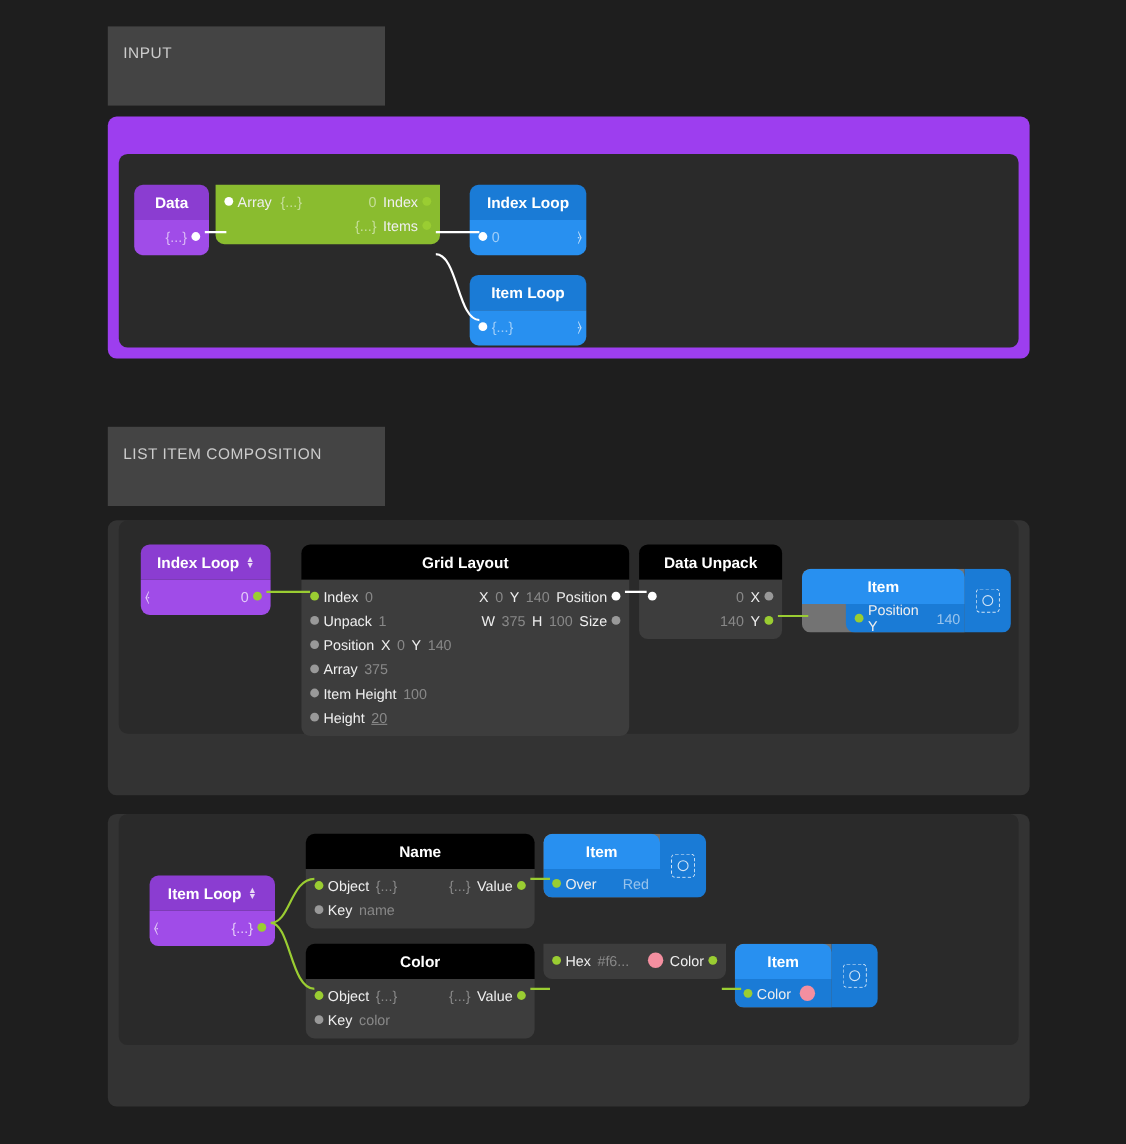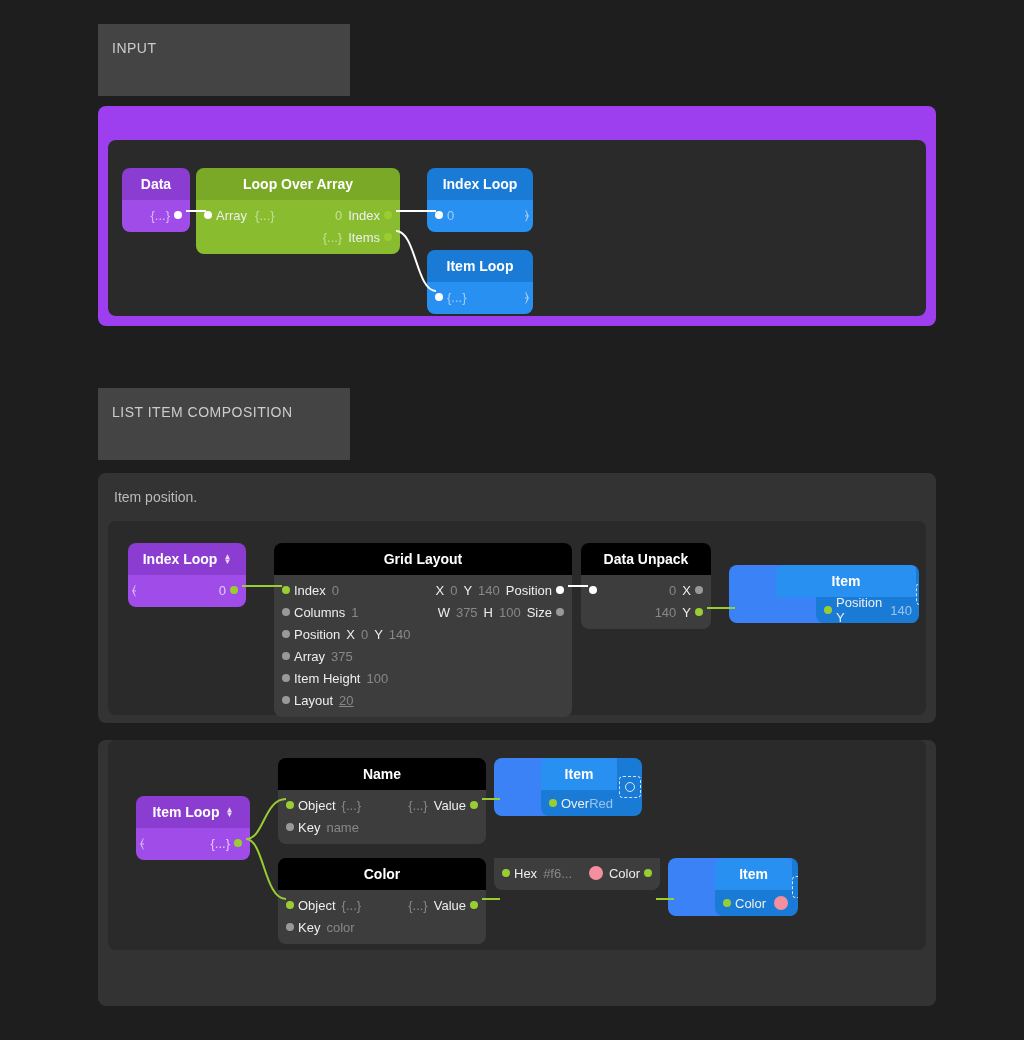--- a/index.html
+++ b/index.html
@@ -22,21 +22,21 @@
 .node-blue .node-header { background: #1a7bd6; }
 .node-blue .node-body { background: #2890f0; }
 .node-gray .node-header { background: #000000; }
 .node-gray .node-body { background: #3d3d3d; }
 .green-dot { background: #9acd32 !important; }
 .wire { position: absolute; pointer-events: none; }
 .big-purple { position: absolute; background: #9d3eef; border-radius: 8px; }
 .big-purple-inner { position: absolute; background: #2a2a2a; border-radius: 8px; }
 .wifi-icon { font-size: 12px; color: rgba(255,255,255,0.7); }
 .item-blue { display: flex; border-radius: 8px; overflow: hidden; }
-.item-blue-main { background: #3b82f6; padding-left: 47px; }
+.item-blue-main { background: #737373; }
 .item-blue-side { background: #1a7bd6; width: 42px; display: flex; align-items: center; justify-content: center; }
 .gear-icon { width: 22px; height: 22px; border: 1.5px dashed rgba(255,255,255,0.8); border-radius: 4px; position: relative; }
 .gear-icon::after { content:''; position:absolute; inset:5px; border:1.5px solid rgba(255,255,255,0.8); border-radius:50%; }
 .sort-icon { display:inline-flex; flex-direction:column; margin-left:6px; line-height:5px; font-size:8px; color:rgba(255,255,255,0.8);}
 .color-swatch { width:14px; height:14px; border-radius:50%; display:inline-block; }
 </style>
 </head>
 <body>
 
 <div class="label-box" style="left:98px; top:24px; width:252px;">
@@ -50,21 +50,20 @@
   <div class="node-header">Data</div>
   <div class="node-body">
     <div class="port-row" style="justify-content:flex-end;">
       <span class="port-val" style="color:rgba(255,255,255,0.6);">{...}</span>
       <span class="port-dot" style="background:#fff;"></span>
     </div>
   </div>
 </div>
 
 <div class="node node-green" style="left:196px; top:168px; width:204px;">
-  <div class="node-header">Loop Over Array</div>
   <div class="node-body">
     <div class="port-row">
       <span class="port-dot" style="background:#fff;"></span>
       <span class="port-lbl">Array</span>
       <span class="port-val" style="margin-left:8px; color:rgba(255,255,255,0.5);">{...}</span>
       <span style="flex:1;"></span>
       <span class="port-val" style="color:rgba(255,255,255,0.5);margin-right:6px;">0</span>
       <span class="port-lbl">Index</span>
       <span class="port-dot green-dot"></span>
     </div>
@@ -108,21 +107,20 @@
   </svg>
 <svg class="wire" style="left:396px; top:228px; width:40px; height:66px;">
     <path d="M0 3 C20 3 20 63 40 63" stroke="#fff" stroke-width="2" fill="none"></path>
   </svg>
 
 <div class="label-box" style="left:98px; top:388px; width:252px;">
   <span>LIST ITEM COMPOSITION</span>
 </div>
 
 <div class="section-container" style="left:98px; top:473px; width:838px; height:250px;">
-  <div class="section-header">Item position.</div>
   <div class="section-body" style="height:194px;">
 
     <div class="node node-purple" style="left:20px; top:22px; width:118px;">
       <div class="node-header" style="display:flex;justify-content:center;align-items:center;">
         <span>Index Loop</span>
         <span class="sort-icon">
             <span>▲</span>
             <span>▼</span>
           </span>
       </div>
@@ -146,21 +144,21 @@
           <span style="flex:1;"></span>
           <span class="port-lbl">X</span>
           <span class="port-val" style="margin:0 6px;">0</span>
           <span class="port-lbl">Y</span>
           <span class="port-val" style="margin:0 6px;">140</span>
           <span class="port-lbl">Position</span>
           <span class="port-dot" style="background:#fff;"></span>
         </div>
         <div class="port-row">
           <span class="port-dot"></span>
-          <span class="port-lbl">Columns</span>
+          <span class="port-lbl">Unpack</span>
           <span class="port-val" style="margin-left:6px;">1</span>
           <span style="flex:1;"></span>
           <span class="port-lbl">W</span>
           <span class="port-val" style="margin:0 6px;">375</span>
           <span class="port-lbl">H</span>
           <span class="port-val" style="margin:0 6px;">100</span>
           <span class="port-lbl">Size</span>
           <span class="port-dot"></span>
         </div>
         <div class="port-row">
@@ -176,21 +174,21 @@
           <span class="port-lbl">Array</span>
           <span class="port-val" style="margin-left:6px;">375</span>
         </div>
         <div class="port-row">
           <span class="port-dot"></span>
           <span class="port-lbl">Item Height</span>
           <span class="port-val" style="margin-left:6px;">100</span>
         </div>
         <div class="port-row">
           <span class="port-dot"></span>
-          <span class="port-lbl">Layout</span>
+          <span class="port-lbl">Height</span>
           <span class="port-val" style="margin-left:6px;text-decoration:underline;">20</span>
         </div>
       </div>
     </div>
 
     <div class="node node-gray" style="left:473px; top:22px; width:130px;">
       <div class="node-header">Data Unpack</div>
       <div class="node-body">
         <div class="port-row">
           <span class="port-dot" style="background:#fff;"></span>
@@ -273,21 +271,21 @@
         </div>
       </div>
     </div>
 
     <div class="node item-blue" style="left:386px; top:18px; width:148px;">
       <div class="item-blue-main" style="flex:1;">
         <div class="node-header" style="background:#2890f0;">Item</div>
         <div class="port-row" style="background:#1a7bd6; border-radius:0 0 0 8px; height:26px;">
           <span class="port-dot green-dot"></span>
           <span class="port-lbl">Over</span>
-          <span class="port-val" style="margin-left:0;color:rgba(255,255,255,0.55);text-align:right;">Red</span>
+          <span class="port-val" style="margin-left:24px;color:rgba(255,255,255,0.55);text-align:right;">Red</span>
         </div>
       </div>
       <div class="item-blue-side">
           <div class="gear-icon"></div>
         </div>
     </div>
 
     <div class="node node-gray" style="left:170px; top:118px; width:208px;">
       <div class="node-header">Color</div>
       <div class="node-body">

